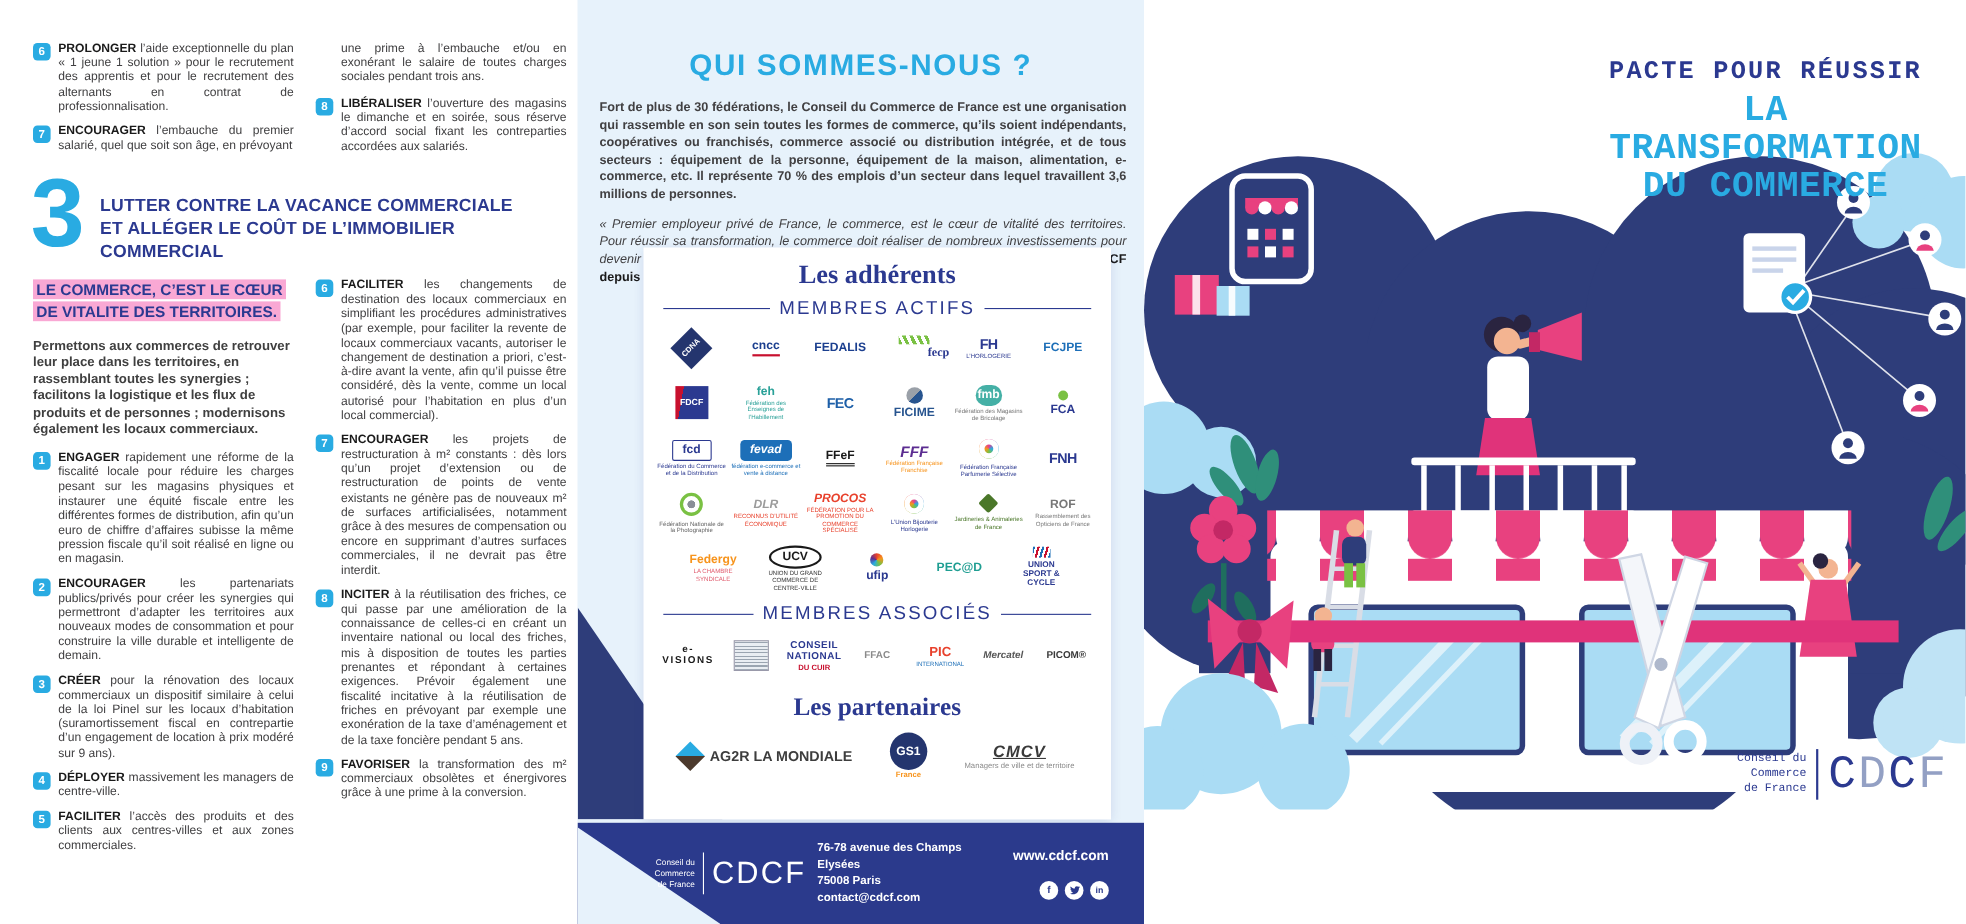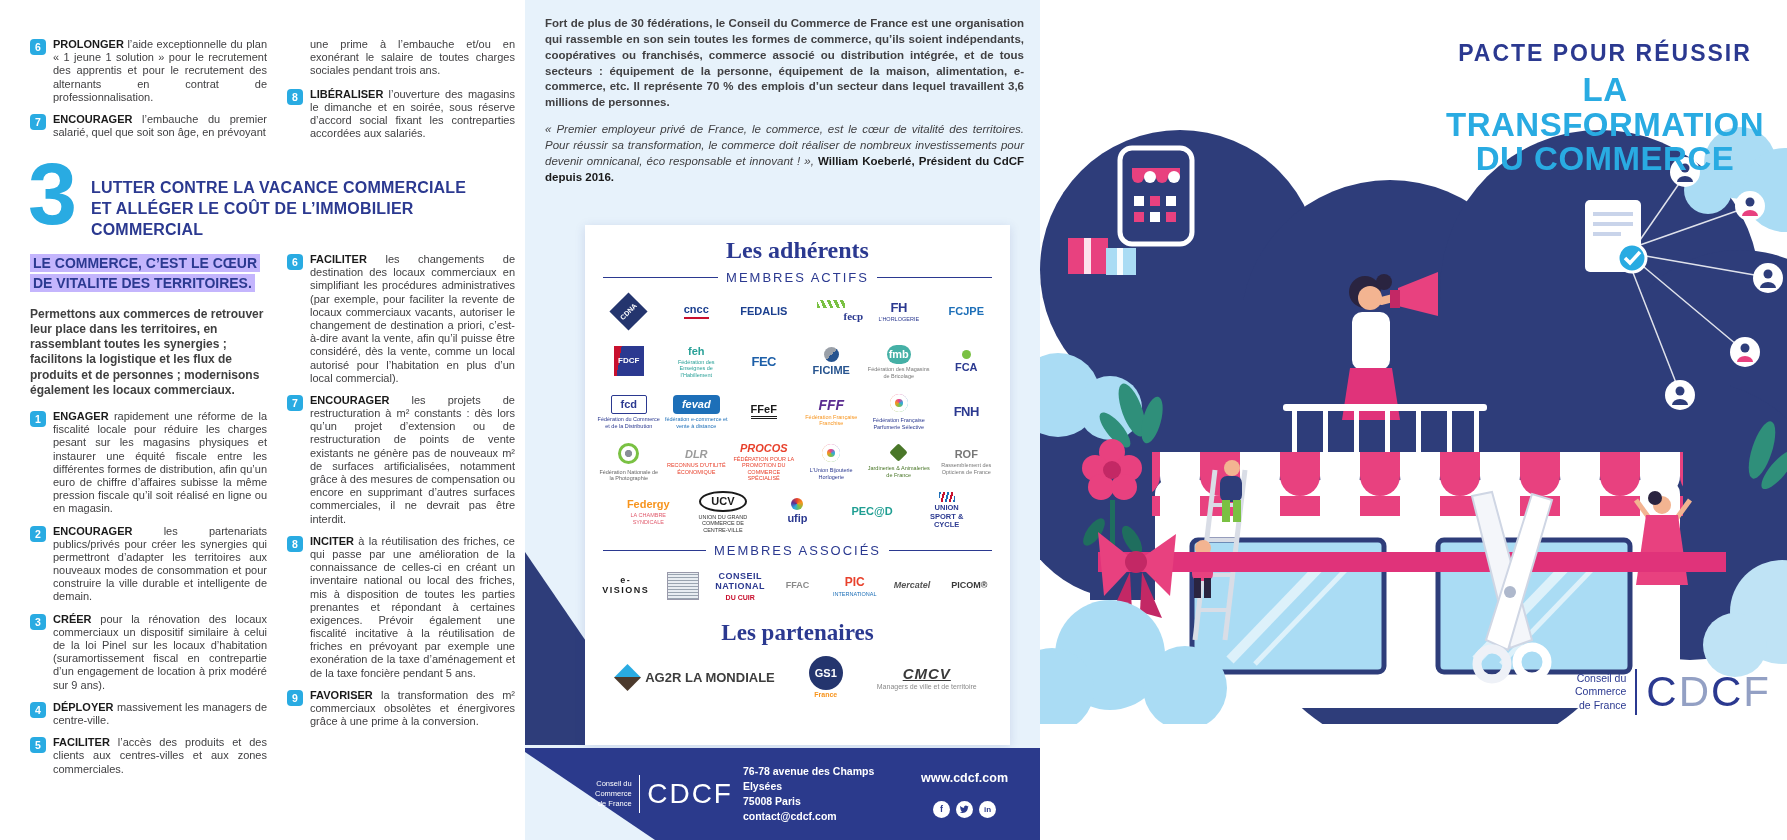--- a/index.html
+++ b/index.html
@@ -2,57 +2,57 @@
 <html lang="fr"><head>
 <meta charset="utf-8">
 <style>
   html,body{margin:0;padding:0;}
   body{width:1787px;height:840px;position:relative;overflow:hidden;background:#fff;
        font-family:"Liberation Sans",sans-serif;color:#414042;}
 
   
   .panel-left{position:absolute;left:0;top:0;width:525px;height:840px;background:#fff;}
   .panel-mid{position:absolute;left:525px;top:0;width:515px;height:840px;background:#e7f2fb;overflow:hidden;}
-  .panel-right{position:absolute;left:1040px;top:0;width:747px;height:724px;background:#fff;overflow:hidden;}
+  .panel-right{position:absolute;left:1040px;top:12px;width:747px;height:724px;background:#fff;overflow:hidden;font-family:Liberation Mono, monospace;}
 
   
   .lp-col1{position:absolute;left:30px;top:38px;width:237px;}
   .lp-col2{position:absolute;left:287px;top:38px;width:228px;}
   .lp3-col1{position:absolute;left:30px;top:253px;width:237px;}
   .lp3-col2{position:absolute;left:287px;top:253px;width:228px;}
   .item{display:flex;margin-bottom:9px;}
   .badge{flex:0 0 16px;height:16px;background:#29abe2;color:#fff;border-radius:4px;
          font-size:10.5px;font-weight:bold;display:flex;align-items:center;justify-content:center;
          margin-right:7px;margin-top:1px;}
   .itext{font-size:11px;line-height:1.2;text-align:justify;color:#414042;}
   .itext b{color:#1a1a1a;}
   .continuation{font-size:11px;line-height:1.2;text-align:justify;color:#414042;
                 padding-left:23px;margin-bottom:10px;}
   .sec3{position:absolute;left:28px;top:158px;display:flex;}
   .sec3-num{font-size:88px;font-weight:bold;color:#29abe2;line-height:0.82;margin-right:14px;}
   .sec3-title{margin-top:20px;font-weight:bold;color:#2b3990;font-size:16px;line-height:1.3;letter-spacing:0.2px;}
-  .highlight{display:inline;background:#c4b5fd;color:#2b3990;font-weight:bold;font-size:14px;
+  .highlight{display:inline;background:#f9a8d4;color:#2b3990;font-weight:bold;font-size:14px;
              line-height:1.45;padding:1px 3px;-webkit-box-decoration-break:clone;box-decoration-break:clone;}
   .lead{font-weight:bold;color:#3f3f3f;font-size:12px;line-height:1.27;margin:13px 0 12px;}
 
   
   .qsn-title{text-align:center;color:#29abe2;font-weight:bold;font-size:27px;letter-spacing:1.5px;padding-top:44px;}
   .qsn-p{margin:16px 16px 0 20px;font-size:11.5px;line-height:1.38;text-align:justify;color:#414042;font-weight:bold;}
   .qsn-quote{margin:11px 16px 0 20px;font-size:11.5px;line-height:1.38;text-align:justify;color:#414042;}
   .qi{font-style:italic;}
   .qa{color:#1a1a1a;}
   .mid-wedge{position:absolute;left:0;top:552px;width:132px;height:193px;background:#2e3d7a;
              clip-path:polygon(0 0,100% 100%,0 100%);}
   .card{position:absolute;left:60px;top:225px;width:425px;height:520px;background:#fff;
         box-shadow:0 2px 10px rgba(43,57,144,.15);z-index:2;}
   .adh-title{font-family:"Liberation Serif",serif;font-weight:bold;color:#2b3990;font-size:24px;
              text-align:center;margin-top:12px;}
   .mem-row{display:flex;align-items:center;gap:8px;margin:6px 18px 2px;}
   .mem-line{flex:1;height:1px;background:#2b3990;}
-  .mem-label{color:#2b3990;font-size:13px;letter-spacing:2px;}
+  .mem-label{color:#2b3990;font-size:17px;letter-spacing:2px;}
   .logo-grid{display:grid;grid-template-columns:repeat(6,1fr);margin:2px 10px 0;}
   .row5{display:flex;justify-content:space-around;margin:0 26px;}
   .row5 .lcell{flex:1;}
   .lcell{display:flex;flex-direction:column;align-items:center;justify-content:center;
          text-align:center;height:50px;overflow:hidden;padding:0 2px;}
   .lmain{font-weight:bold;font-size:11px;line-height:1;white-space:nowrap;}
   .lcap{font-size:5.5px;line-height:1.15;margin-top:2px;max-width:64px;color:#777;}
   .assoc-row{display:flex;margin:2px 12px 0;}
   .acell{flex:1;height:54px;}
   .acell .lmain{font-size:9px;white-space:normal;line-height:1.1;}
@@ -110,21 +110,21 @@
   .mid-footer{position:absolute;left:0;bottom:0;width:515px;height:92px;background:#2b3a8c;z-index:3;
               display:flex;align-items:center;gap:10px;padding-left:70px;box-sizing:border-box;}
   .footer-notch{position:absolute;left:0;bottom:0;width:130px;height:88px;background:#e7f2fb;
                 clip-path:polygon(0 0,0 100%,100% 100%);}
   .f-brand{display:flex;align-items:center;gap:7px;position:relative;z-index:2;}
   .f-brand-small{color:#fff;font-size:7.5px;text-align:right;line-height:1.3;}
   .f-brand-small span{display:block;}
   .f-sep{width:1.5px;height:38px;background:#fff;}
   .f-brand-big{color:#fff;font-size:28px;letter-spacing:2px;font-weight:normal;}
   .f-addr{color:#fff;font-size:10.5px;font-weight:bold;line-height:1.45;width:168px;}
-  .f-right{display:flex;flex-direction:column;align-items:center;gap:16px;}
+  .f-right{display:flex;flex-direction:column;align-items:flex-end;gap:16px;}
   .f-web{color:#fff;font-size:12.5px;font-weight:bold;}
   .f-social{display:flex;gap:6px;}
   .s-ico{width:17px;height:17px;border-radius:50%;background:#fff;color:#2b3a8c;font-size:9px;font-weight:bold;
          display:flex;align-items:center;justify-content:center;}
   .s-ico svg{width:10px;height:10px;fill:#2b3a8c;}
 
   
   .rp-title{position:absolute;top:40px;left:400px;width:330px;text-align:center;z-index:2;}
   .rp-title-1{color:#2b3990;font-size:23px;font-weight:bold;letter-spacing:2px;margin-bottom:6px;}
   .rp-title-2{color:#29abe2;font-size:33px;font-weight:bold;line-height:1.05;letter-spacing:0.5px;}
@@ -204,20 +204,21 @@
       <div class="itext"><b>INCITER</b> <span>à la réutilisation des friches, ce qui passe par une amélioration de la connaissance de celles-ci en créant un inventaire national ou local des friches, mis à disposition de toutes les parties prenantes et répondant à certaines exigences. Prévoir également une fiscalité incitative à la réutilisation de friches en prévoyant par exemple une exonération de la taxe d’aménagement et de la taxe foncière pendant 5 ans.</span></div>
     </div>
     <div class="item">
       <span class="badge">9</span>
       <div class="itext"><b>FAVORISER</b> <span>la transformation des m² commerciaux obsolètes et énergivores grâce à une prime à la conversion.</span></div>
     </div>
   </div>
 </div>
 
 <div class="panel-mid">
+  <div class="qsn-title">QUI SOMMES-NOUS ?</div>
   <p class="qsn-p">Fort de plus de 30 fédérations, le Conseil du Commerce de France est une organisation qui rassemble en son sein toutes les formes de commerce, qu’ils soient indépendants, coopératives ou franchisés, commerce associé ou distribution intégrée, et de tous secteurs : équipement de la personne, équipement de la maison, alimentation, e-commerce, etc. Il représente 70 % des emplois d’un secteur dans lequel travaillent 3,6 millions de personnes.</p>
   <p class="qsn-quote"><span class="qi">« Premier employeur privé de France, le commerce, est le cœur de vitalité des territoires. Pour réussir sa transformation, le commerce doit réaliser de nombreux investissements pour devenir omnicanal, éco responsable et innovant ! »,</span> <b class="qa">William Koeberlé, Président du CdCF depuis 2016.</b></p>
 
   <div class="mid-wedge"></div>
 
   <div class="card">
     <div class="adh-title">Les adhérents</div>
     <div class="mem-row">
       <span class="mem-line"></span>
         <span class="mem-label">MEMBRES ACTIFS</span>

